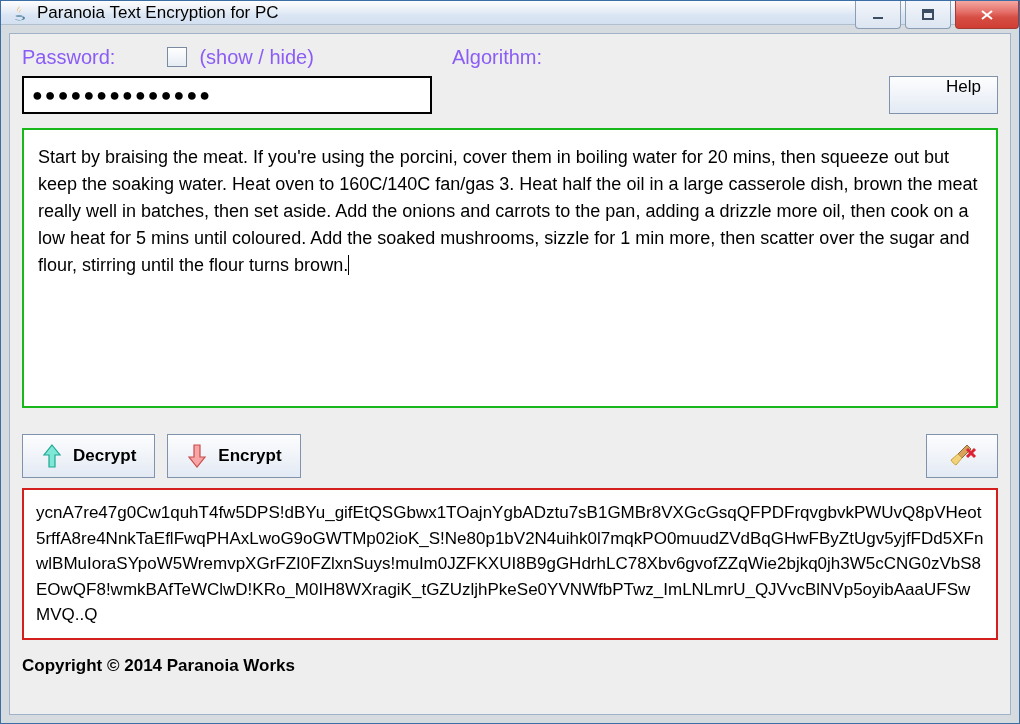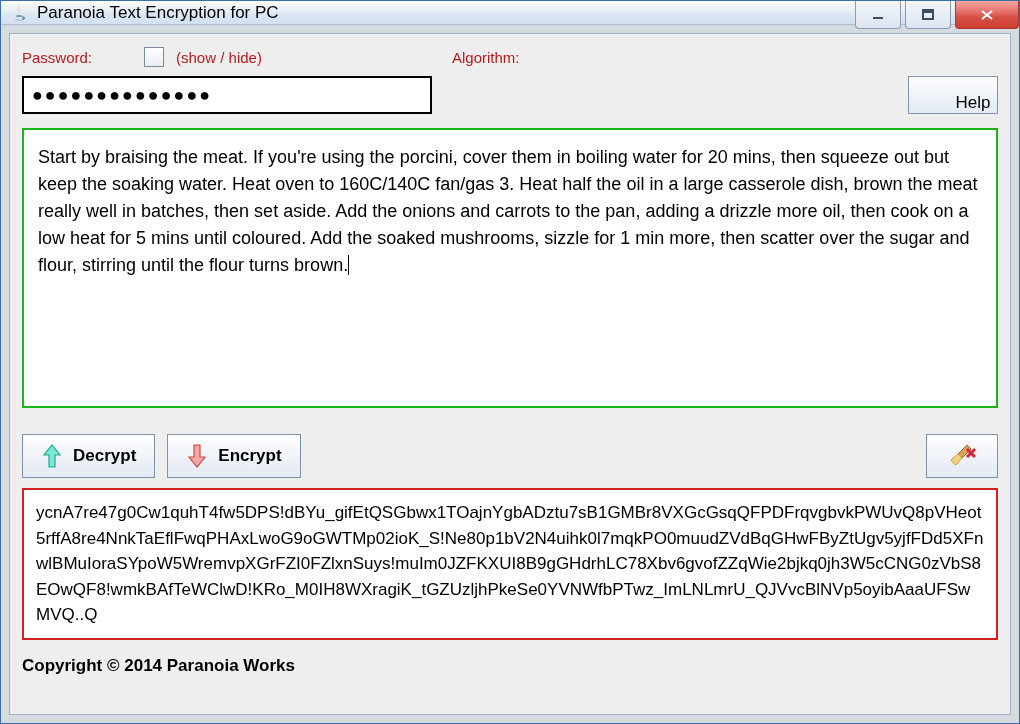--- a/index.html
+++ b/index.html
@@ -12,29 +12,29 @@
   .win-controls { display: flex; align-items: flex-start; gap: 4px; height: 100%; padding-top: 0; }
   .win-btn { width: 46px; height: 28px; border: 1px solid #8a9db3; border-top: none; border-radius: 0 0 4px 4px; display: flex; align-items: center; justify-content: center; background: linear-gradient(to bottom, #f3f6fb, #dce5f1); margin-top: 0; }
   .win-btn.close { width: 64px; background: linear-gradient(to bottom, #f5a6a1 0%, #e4716a 40%, #d64e44 60%, #cf3e33 100%); border-color: #a33b33; }
   .win-btn svg { stroke: #3b4d63; stroke-width: 2; }
   .win-btn.close svg { stroke: #fff; }
   
   .client { flex: 1; margin: 8px; background: #eeeeee; border: 1px solid #9fb2c9; display: flex; flex-direction: column; }
   .toprow { display: flex; align-items: flex-start; padding: 10px 12px 6px 12px; gap: 20px; }
   .col { display: flex; flex-direction: column; gap: 6px; }
   .labelrow { display: flex; align-items: center; gap: 12px; height: 26px; }
-  .lbl { font-size: 15px; color: #b91c1c; }
+  .lbl { font-size: 20px; color: #8b5cf6; }
   .chk { width: 20px; height: 20px; border: 1px solid #7a8aa0; background: linear-gradient(to bottom,#fff,#e6ecf4); margin-left: 40px; }
   .pwd { width: 410px; height: 38px; border: 2px solid #000; background: #fff; padding: 0 8px; font-size: 18px; letter-spacing: 2px; display:flex; align-items:center;}
   .algcol { flex: 0 0 auto; }
   .select { width: 260px; height: 38px; border: 1px solid #7a8aa0; background: linear-gradient(to bottom,#fff,#eef2f8); display:flex; align-items:stretch;}
   .select .seltext { flex:1; padding: 6px 10px; font-size: 18px; color:#000; display:flex;align-items:center;}
   .select .dropbtn { width: 34px; border-left: 1px solid #7a8aa0; background: linear-gradient(to bottom,#f4f6fb,#dbe3ef); display:flex;align-items:center;justify-content:center;}
   .helpcol { margin-left: auto; }
-  .helpbtn { width: 90px; height: 38px; border: 1px solid #8093ad; background: linear-gradient(to bottom,#fdfdfe,#e3eaf4); display:flex;align-items:flex-end;justify-content:center; font-size:17px; color:#000;padding-left:40px;}
+  .helpbtn { width: 109px; height: 38px; border: 1px solid #8093ad; background: linear-gradient(to bottom,#fdfdfe,#e3eaf4); display:flex;align-items:flex-start;justify-content:center; font-size:17px; color:#000;padding-left:40px;}
   .green-box { flex: 0 0 280px; margin: 8px 12px 16px 12px; border: 2px solid #18b81a; background: #fff; padding: 14px 14px; font-size: 18px; line-height: 1.5; color:#000; overflow:hidden;}
   .green-box .caret { display:inline-block; width:1px; height:20px; background:#000; vertical-align:text-bottom; margin-left:0px;}
   .btnrow { display:flex; align-items:center; padding: 10px 12px 0 12px; gap: 12px;}
   .actbtn { height: 44px; padding: 0 18px; border: 1px solid #8093ad; background: linear-gradient(to bottom,#fdfdfe,#e3eaf4); display:flex;align-items:center; gap:10px; font-size:17px; font-weight:bold; color:#000;}
   .actbtn .arrow { width:22px; height:26px; }
   .clearbtn { margin-left:auto; width: 72px; height: 44px; border: 1px solid #8093ad; background: linear-gradient(to bottom,#fdfdfe,#e3eaf4); display:flex;align-items:center;justify-content:center;}
   .red-box { margin: 10px 12px 0 12px; border: 2px solid #d41f1f; background:#fff; padding: 10px 12px; font-size:17px; line-height:1.5; color:#000; word-break: break-all;}
   .footer { margin: 10px 12px 8px 12px; font-size:17px; font-weight:bold; color:#000; border-top: 0px solid #d0d0d0; padding-top: 6px;}
 </style>
 </head>

